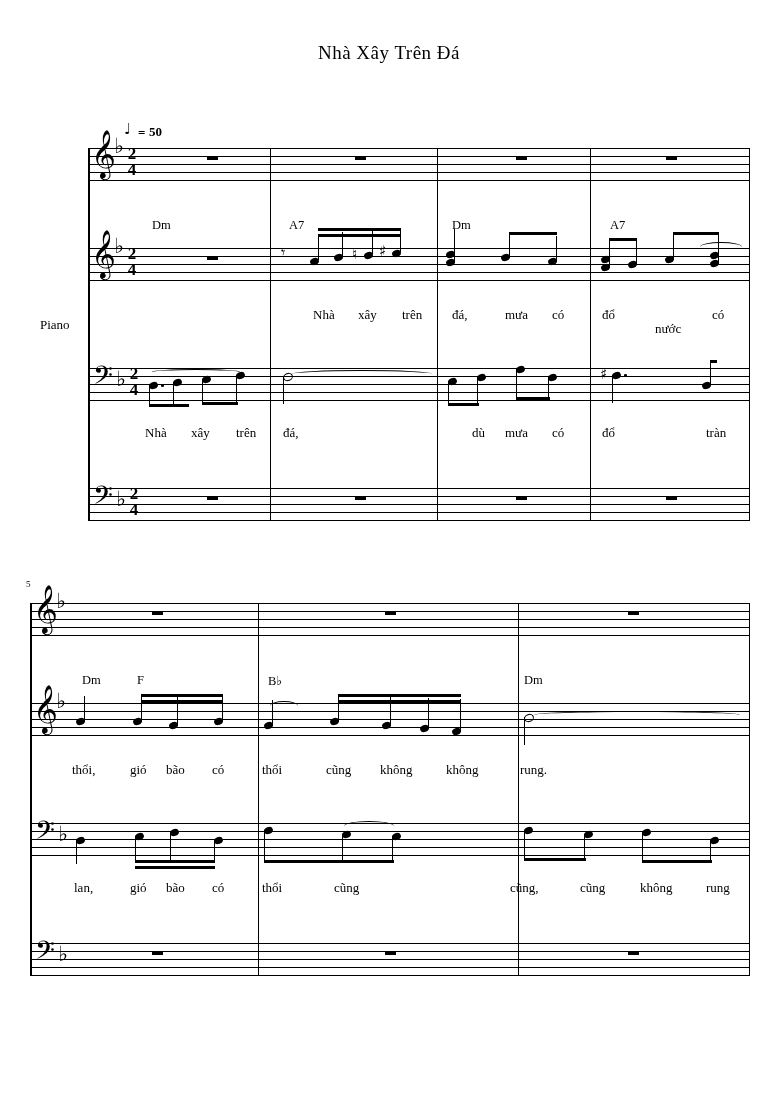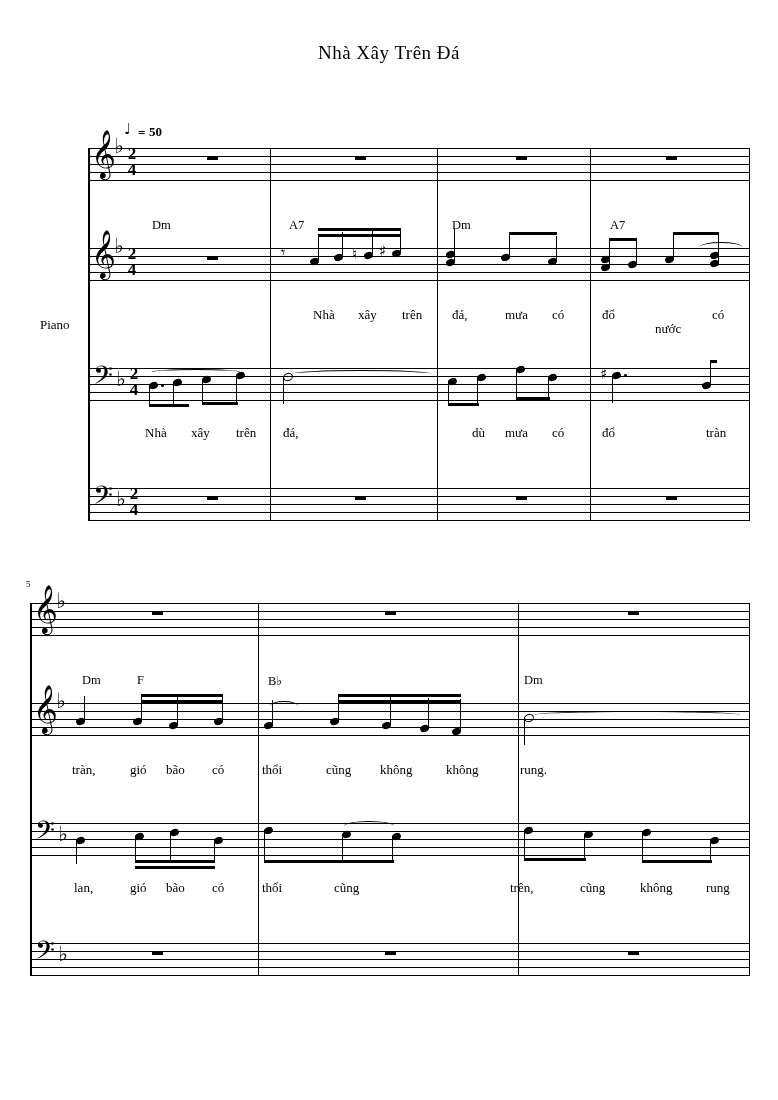--- a/index.html
+++ b/index.html
@@ -474,35 +474,35 @@
     <div class="bracket-left" style="left:30px; top:28px; height:372px;"></div>
     <div class="barline" style="left:258px; top:28px; height:372px;"></div>
     <div class="barline" style="left:518px; top:28px; height:372px;"></div>
     <div class="barline" style="left:749px; top:28px; height:372px;"></div>
 
     <div class="chord" style="left:82px; top:98px;">Dm</div>
     <div class="chord" style="left:137px; top:98px;">F</div>
     <div class="chord" style="left:268px; top:98px;">B♭</div>
     <div class="chord" style="left:524px; top:98px;">Dm</div>
 
-    <div class="lyric" style="left:72px; top:187px;">tràn,</div>
+    <div class="lyric" style="left:72px; top:187px;">thổi,</div>
     <div class="lyric" style="left:130px; top:187px;">gió</div>
     <div class="lyric" style="left:166px; top:187px;">bão</div>
     <div class="lyric" style="left:212px; top:187px;">có</div>
     <div class="lyric" style="left:262px; top:187px;">thổi</div>
     <div class="lyric" style="left:326px; top:187px;">cũng</div>
     <div class="lyric" style="left:380px; top:187px;">không</div>
     <div class="lyric" style="left:446px; top:187px;">không</div>
     <div class="lyric" style="left:520px; top:187px;">rung.</div>
 
     <div class="lyric" style="left:74px; top:305px;">lan,</div>
     <div class="lyric" style="left:130px; top:305px;">gió</div>
     <div class="lyric" style="left:166px; top:305px;">bão</div>
     <div class="lyric" style="left:212px; top:305px;">có</div>
     <div class="lyric" style="left:262px; top:305px;">thổi</div>
     <div class="lyric" style="left:334px; top:305px;">cũng</div>
-    <div class="lyric" style="left:510px; top:305px;">trên,</div>
+    <div class="lyric" style="left:510px; top:305px;">cũng,</div>
     <div class="lyric" style="left:580px; top:305px;">cũng</div>
     <div class="lyric" style="left:640px; top:305px;">không</div>
     <div class="lyric" style="left:706px; top:305px;">rung</div>
   </div>
 
 </div>
 
 </body></html>

